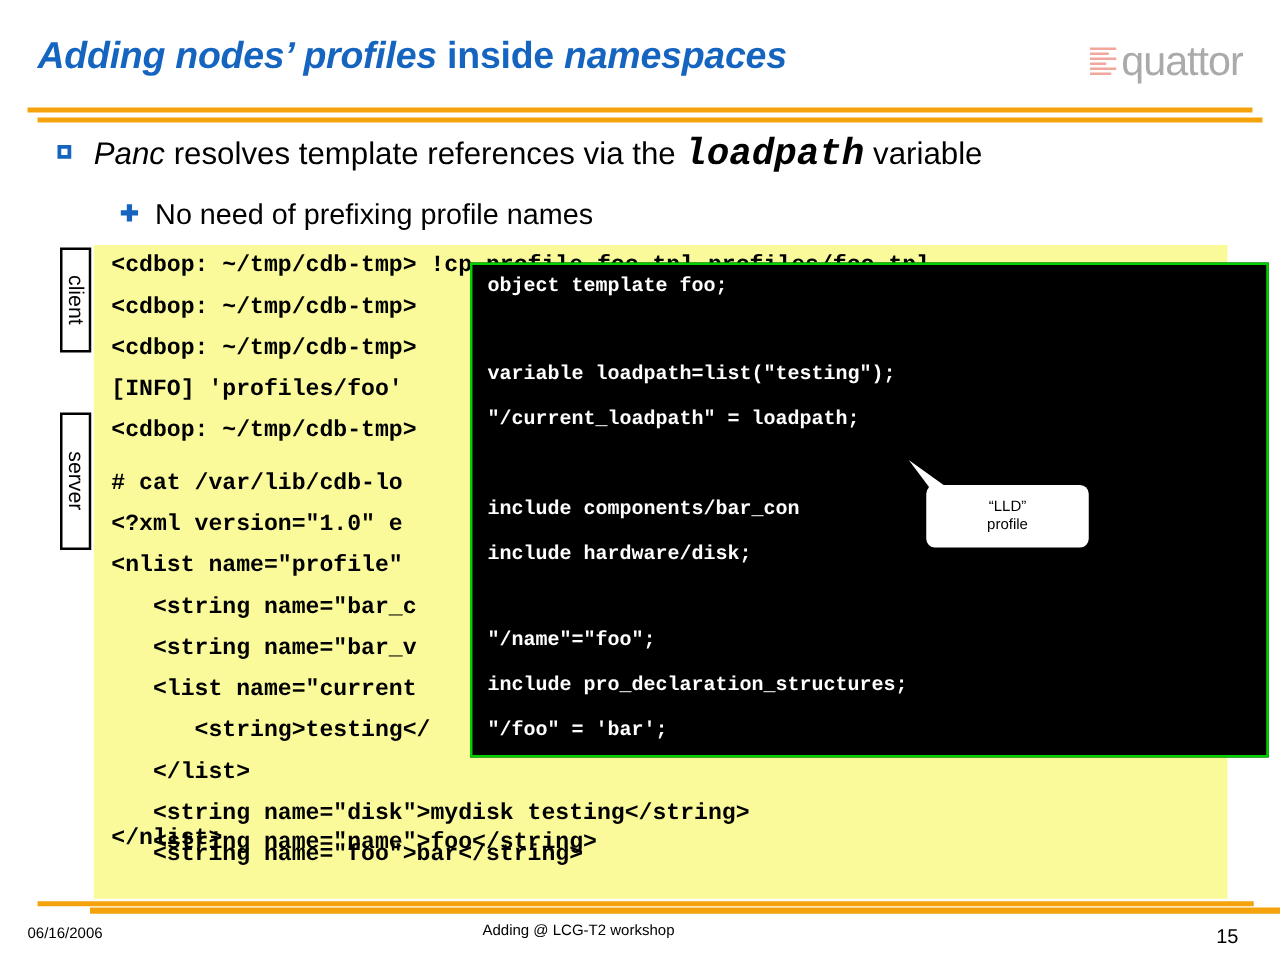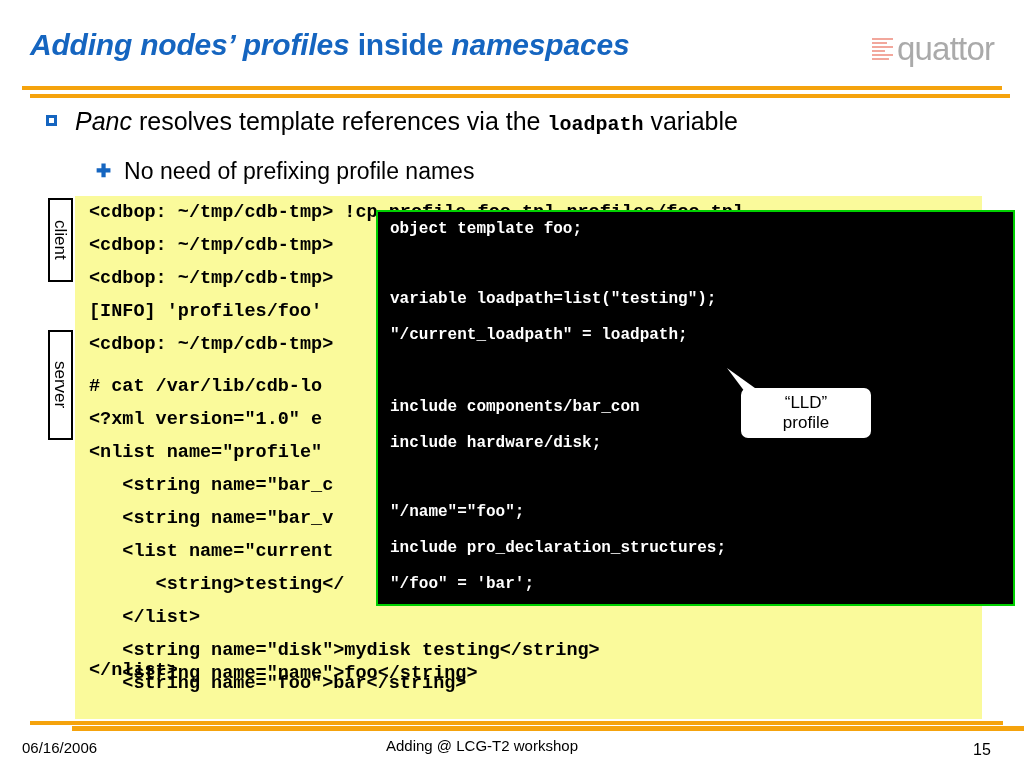--- a/index.html
+++ b/index.html
@@ -100,21 +100,22 @@
   }
   #bullet-1-text {
     font-size: 25px;
     color: #000000;
     white-space: nowrap;
   }
   #bullet-1-text .it { font-style: italic; }
   #bullet-1-text .mono {
     font-family: "Liberation Mono", "DejaVu Sans Mono", monospace;
     font-weight: bold;
-    font-size: 20px;
+    font-size: 30px;
+    font-style: italic;
   }
 
   #bullet-2 {
     position: absolute;
     left: 96px;
     top: 158px;
     display: flex;
     align-items: baseline;
   }
   .plus-bullet {
@@ -205,37 +206,37 @@
     left: 0; top: 0;
     width: 130px; height: 50px;
     background: #FFFFFF;
     border-radius: 7px;
     display: flex;
     flex-direction: column;
     align-items: center;
     justify-content: center;
   }
   #callout-box div {
-    font-size: 17px;
+    font-size: 12px;
     color: #000000;
     line-height: 1.15;
     text-align: right;
   }
   #callout-tail {
     position: absolute;
     left: -14px;
     top: -20px;
     width: 60px;
     height: 40px;
   }
 
   
   .footer-text {
     position: absolute;
-    font-size: 15px;
+    font-size: 12px;
     color: #000000;
   }
   #footer-date { left: 22px; top: 739px; }
   #footer-center { left: 386px; top: 737px; }
   #footer-page { left: 973px; top: 741px; font-size: 16px; }
 </style>
 </head>
 <body>
 
 <div id="title-area">

